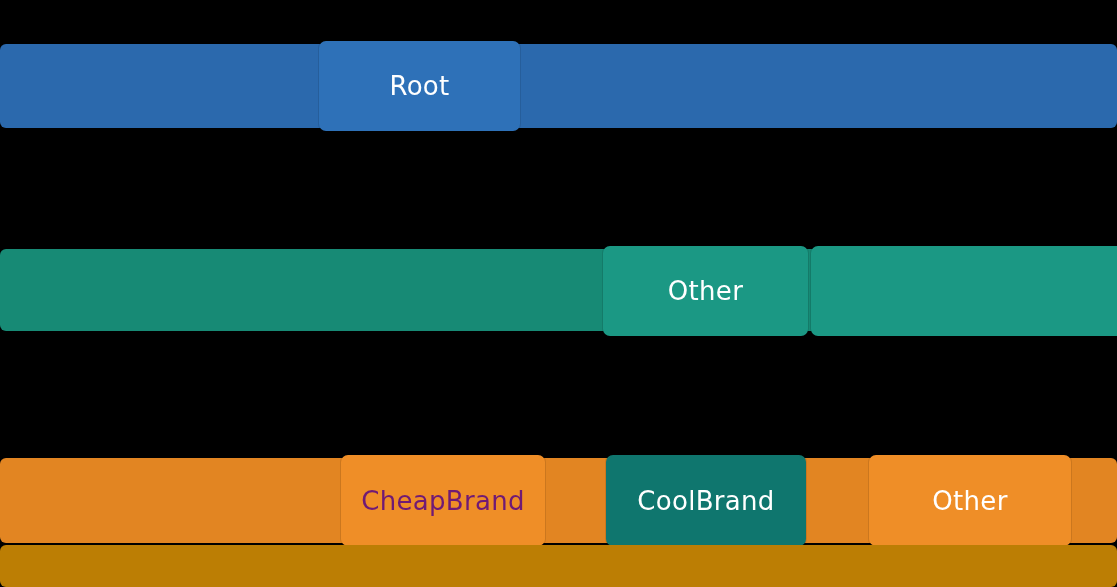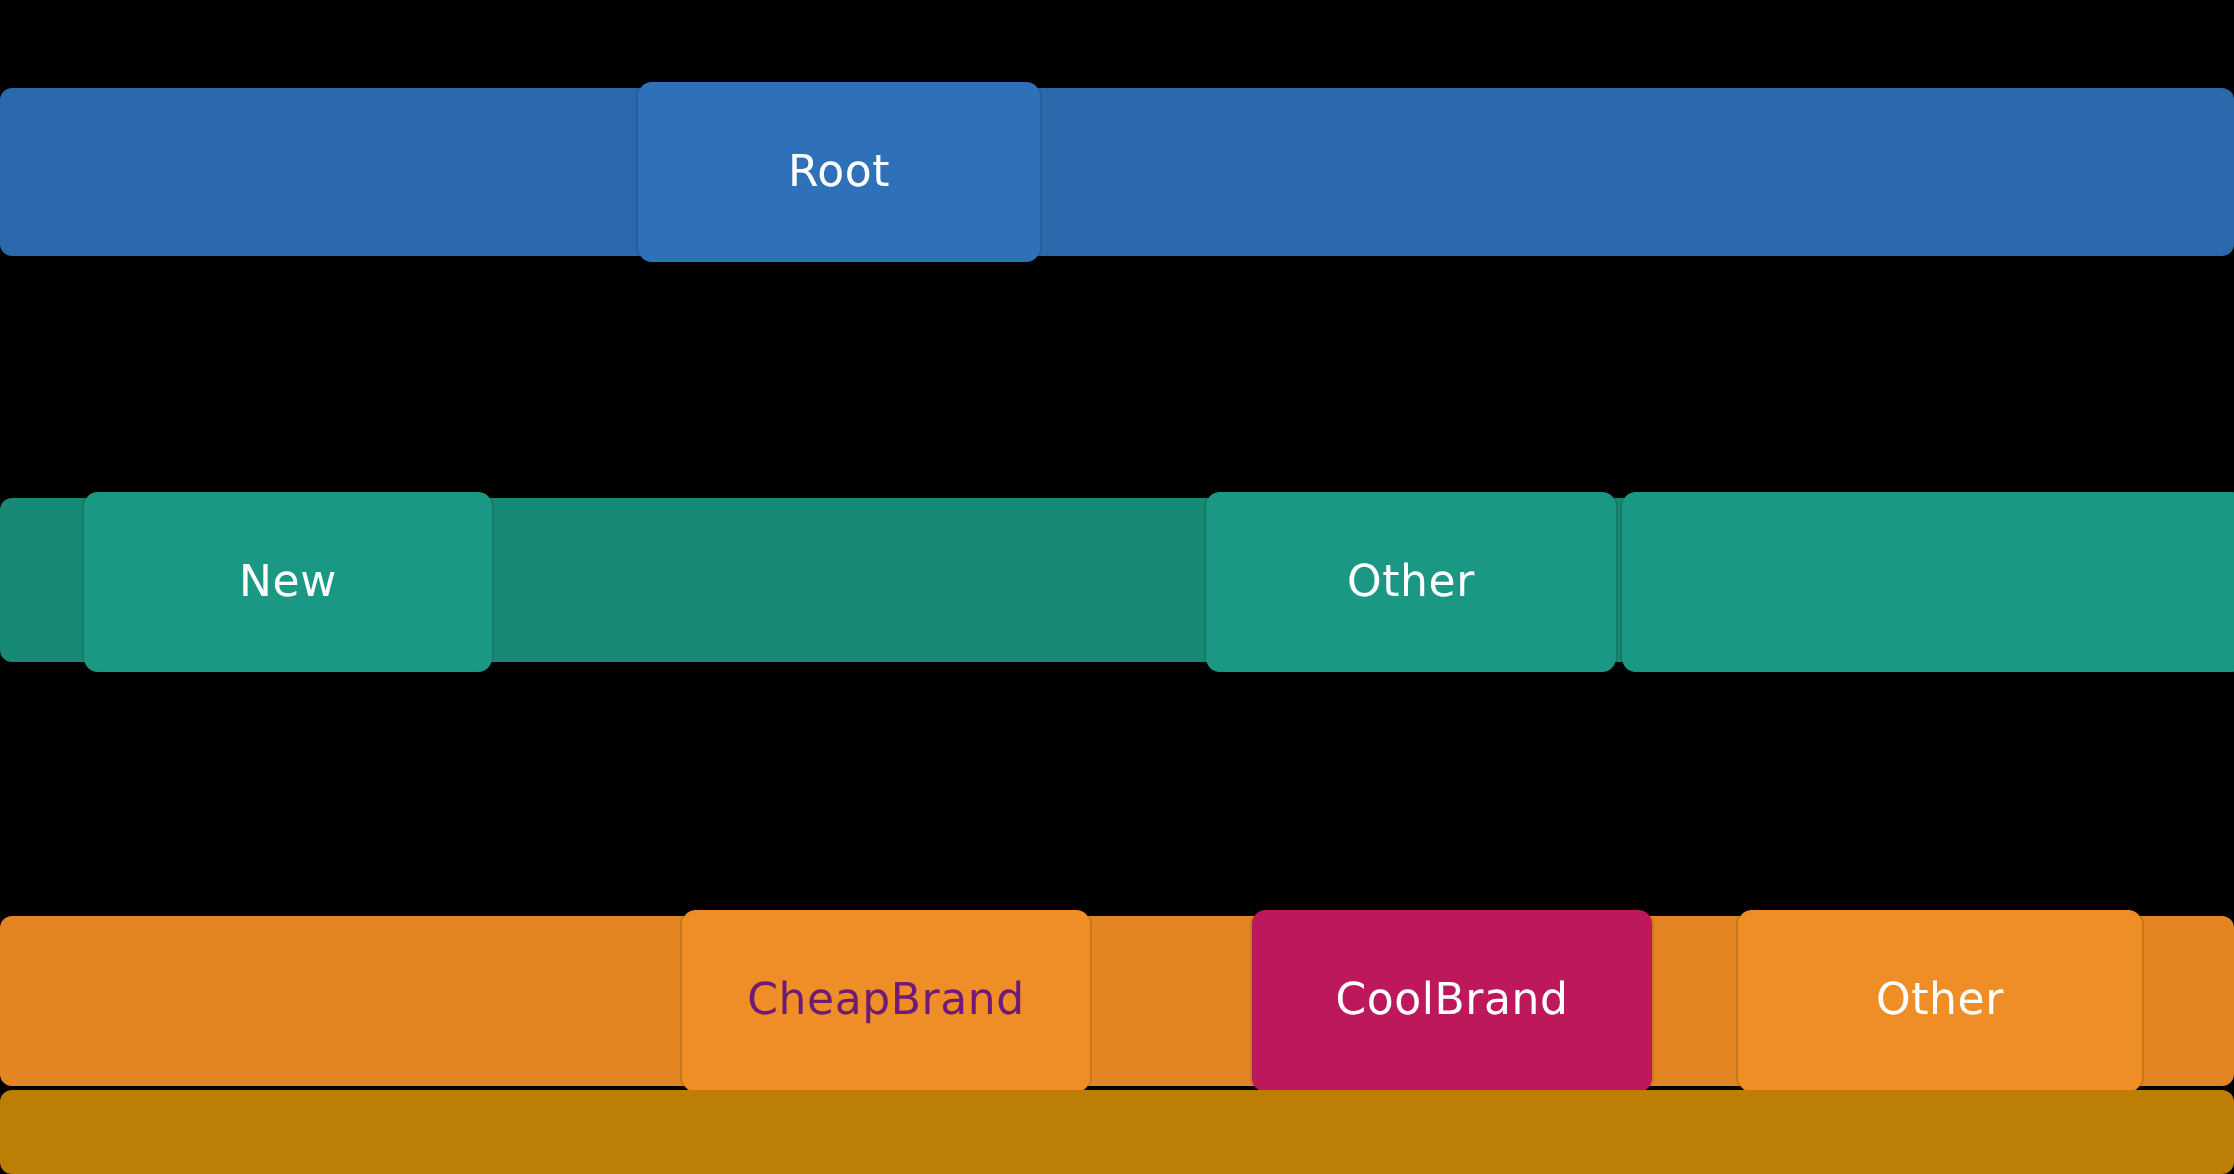--- a/index.html
+++ b/index.html
@@ -23,49 +23,46 @@
     position: absolute;
     border-radius: 7px;
     display: flex;
     align-items: center;
     justify-content: center;
     box-shadow: 0 0 0 1px rgba(0,0,0,0.10);
     cursor: pointer;
   }
   .node-label {
     color: #ffffff;
-    font-size: 22px;
+    font-size: 26px;
     font-weight: 400;
     letter-spacing: 0.3px;
     white-space: nowrap;
     pointer-events: none;
   }
 </style>
 </head>
 <body>
 
 <div class="canvas" id="tree-canvas" style="width: 1117px; height: 587px; background: rgb(0, 0, 0);">
     <div class="track" style="left: 0px; top: 44px; width: 1117px; height: 84px; background: rgb(43, 105, 173);"></div>
     <div class="node" style="left: 319px; top: 41px; width: 201px; height: 90px; background: rgb(46, 113, 184);">
       <span class="node-label" style="color: rgb(255, 255, 255);">Root</span>
     </div>
     <div class="track" style="left: 0px; top: 249px; width: 1117px; height: 82px; background: rgb(23, 138, 117);"></div>
-    <div class="node" style="left: 42px; top: 246px; width: 204px; height: 90px; background: rgb(27, 152, 132);">
-      <span class="node-label" style="color: rgb(255, 255, 255);">New</span>
-    </div>
     <div class="node" style="left: 603px; top: 246px; width: 205px; height: 90px; background: rgb(27, 152, 132);">
       <span class="node-label" style="color: rgb(255, 255, 255);">Other</span>
     </div>
     <div class="node" style="left: 811px; top: 246px; width: 312px; height: 90px; background: rgb(27, 152, 132);">
       <span class="node-label" style="color: rgb(255, 255, 255);"></span>
     </div>
     <div class="track" style="left: 0px; top: 458px; width: 1117px; height: 85px; background: rgb(226, 133, 34);"></div>
     <div class="node" style="left: 341px; top: 455px; width: 204px; height: 91px; background: rgb(239, 142, 39);">
       <span class="node-label" style="color: #701a75;">CheapBrand</span>
     </div>
-    <div class="node" style="left: 626px; top: 455px; width: 200px; height: 91px; background: #be185d;">
+    <div class="node" style="left: 606px; top: 455px; width: 200px; height: 91px; background: #0f766e;">
       <span class="node-label" style="color: rgb(255, 255, 255);">CoolBrand</span>
     </div>
     <div class="node" style="left: 869px; top: 455px; width: 202px; height: 91px; background: rgb(239, 142, 39);">
       <span class="node-label" style="color: rgb(255, 255, 255);">Other</span>
     </div>
     <div class="track" style="left: 0px; top: 545px; width: 1117px; height: 42px; background: rgb(188, 126, 4);"></div>
   </div>
 
 </body></html>

